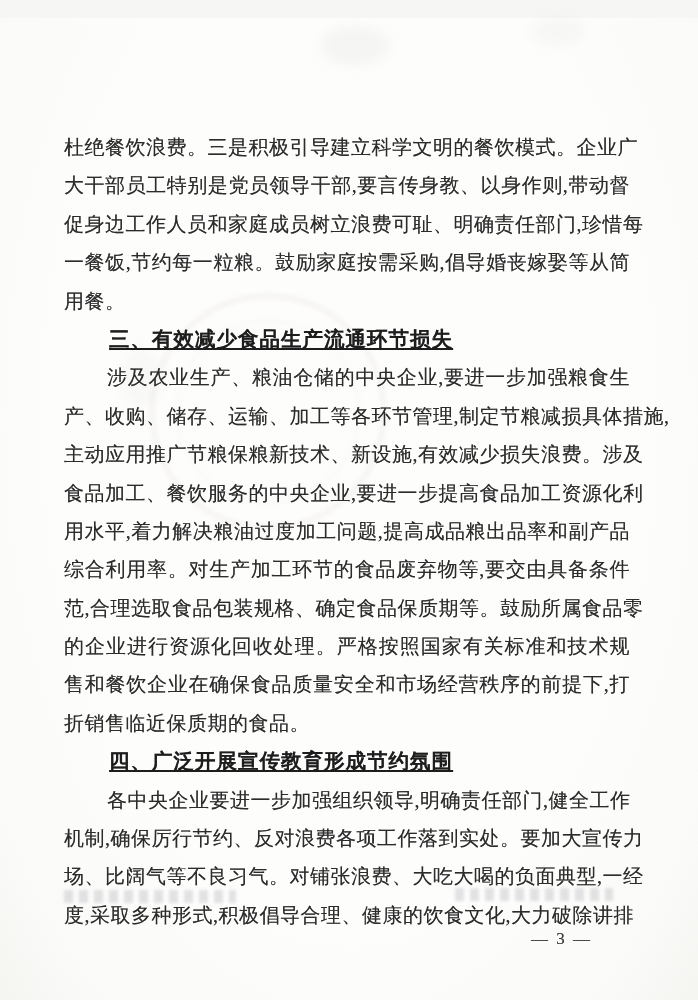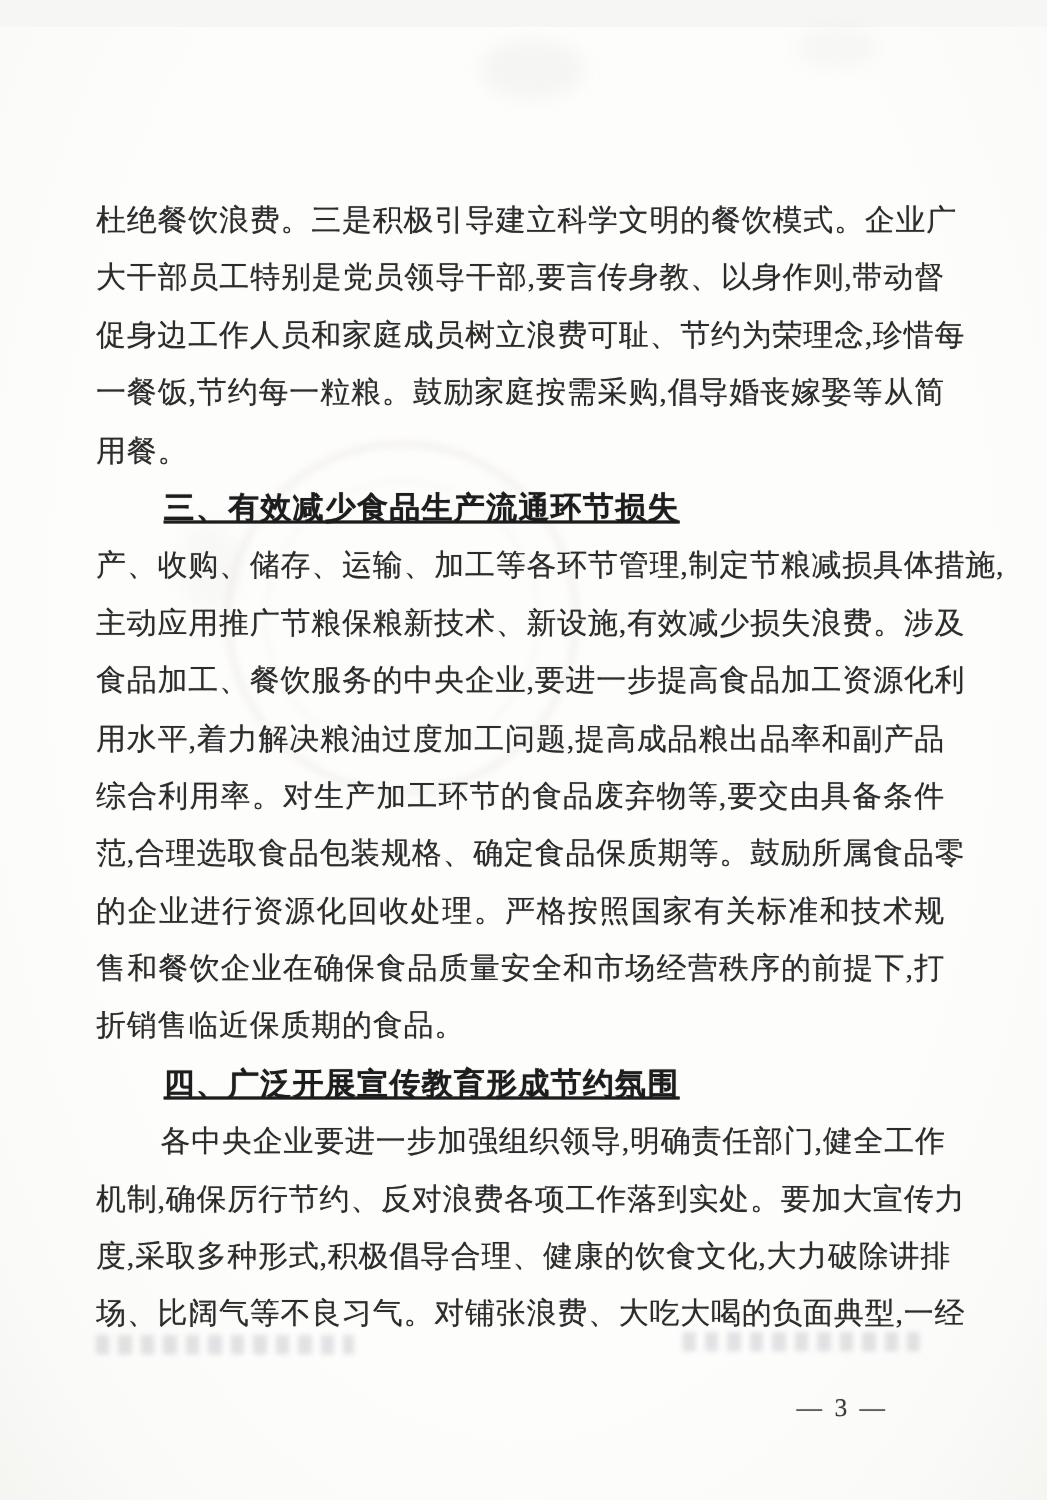--- a/index.html
+++ b/index.html
@@ -76,40 +76,41 @@
   <div class="smudge s2"></div>
   <div class="smudge s3"></div>
   <div class="seal-ghost"></div>
   <div class="bleed b1"></div>
   <div class="bleed b2"></div>
 
   <div class="doc-body">
 
     <div class="line">杜绝餐饮浪费。三是积极引导建立科学文明的餐饮模式。企业广</div>
     <div class="line">大干部员工特别是党员领导干部,要言传身教、以身作则,带动督</div>
-    <div class="line">促身边工作人员和家庭成员树立浪费可耻、节约为荣理念,珍惜每</div>
+    <div class="line">促身边工作人员和家庭成员树立浪费可耻、明确责任部门,珍惜每</div>
     <div class="line">一餐饭,节约每一粒粮。鼓励家庭按需采购,倡导婚丧嫁娶等从简</div>
     <div class="line short">用餐。</div>
 
     <div class="line heading">三、有效减少食品生产流通环节损失</div>
 
+    <div class="line indent">涉及农业生产、粮油仓储的中央企业,要进一步加强粮食生</div>
     <div class="line">产、收购、储存、运输、加工等各环节管理,制定节粮减损具体措施,</div>
     <div class="line">主动应用推广节粮保粮新技术、新设施,有效减少损失浪费。涉及</div>
     <div class="line">食品加工、餐饮服务的中央企业,要进一步提高食品加工资源化利</div>
     <div class="line">用水平,着力解决粮油过度加工问题,提高成品粮出品率和副产品</div>
     <div class="line">综合利用率。对生产加工环节的食品废弃物等,要交由具备条件</div>
     <div class="line">范,合理选取食品包装规格、确定食品保质期等。鼓励所属食品零</div>
     <div class="line">的企业进行资源化回收处理。严格按照国家有关标准和技术规</div>
     <div class="line">售和餐饮企业在确保食品质量安全和市场经营秩序的前提下,打</div>
     <div class="line short">折销售临近保质期的食品。</div>
 
     <div class="line heading">四、广泛开展宣传教育形成节约氛围</div>
 
     <div class="line indent">各中央企业要进一步加强组织领导,明确责任部门,健全工作</div>
     <div class="line">机制,确保厉行节约、反对浪费各项工作落到实处。要加大宣传力</div>
+    <div class="line">场、比阔气等不良习气。对铺张浪费、大吃大喝的负面典型,一经</div>
     <div class="line">度,采取多种形式,积极倡导合理、健康的饮食文化,大力破除讲排</div>
-    <div class="line">场、比阔气等不良习气。对铺张浪费、大吃大喝的负面典型,一经</div>
 
   </div>
 
   <div class="page-number">— 3 —</div>
 
 </div>
 
 </body></html>

